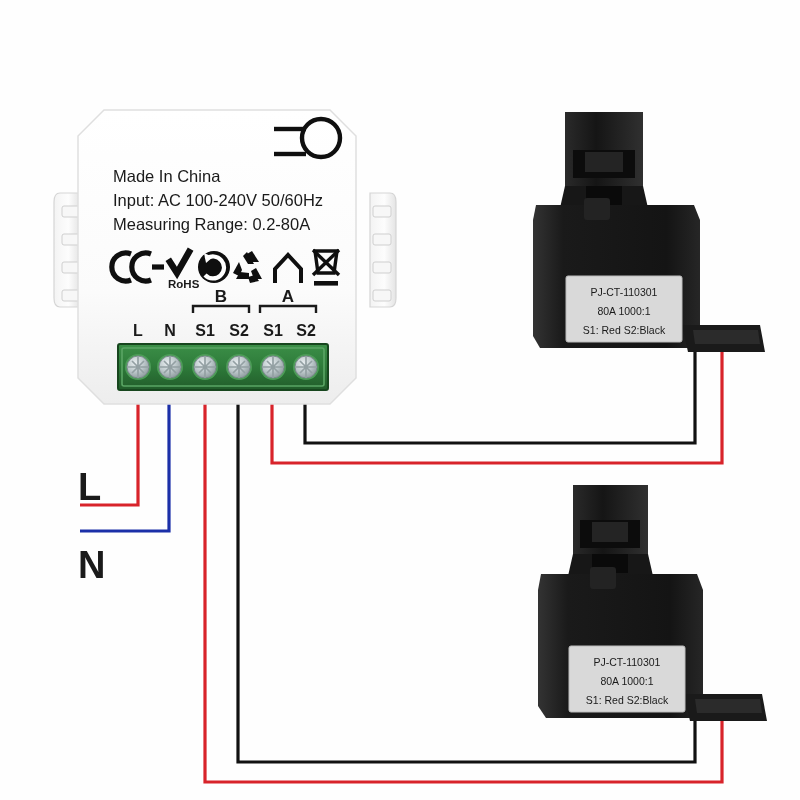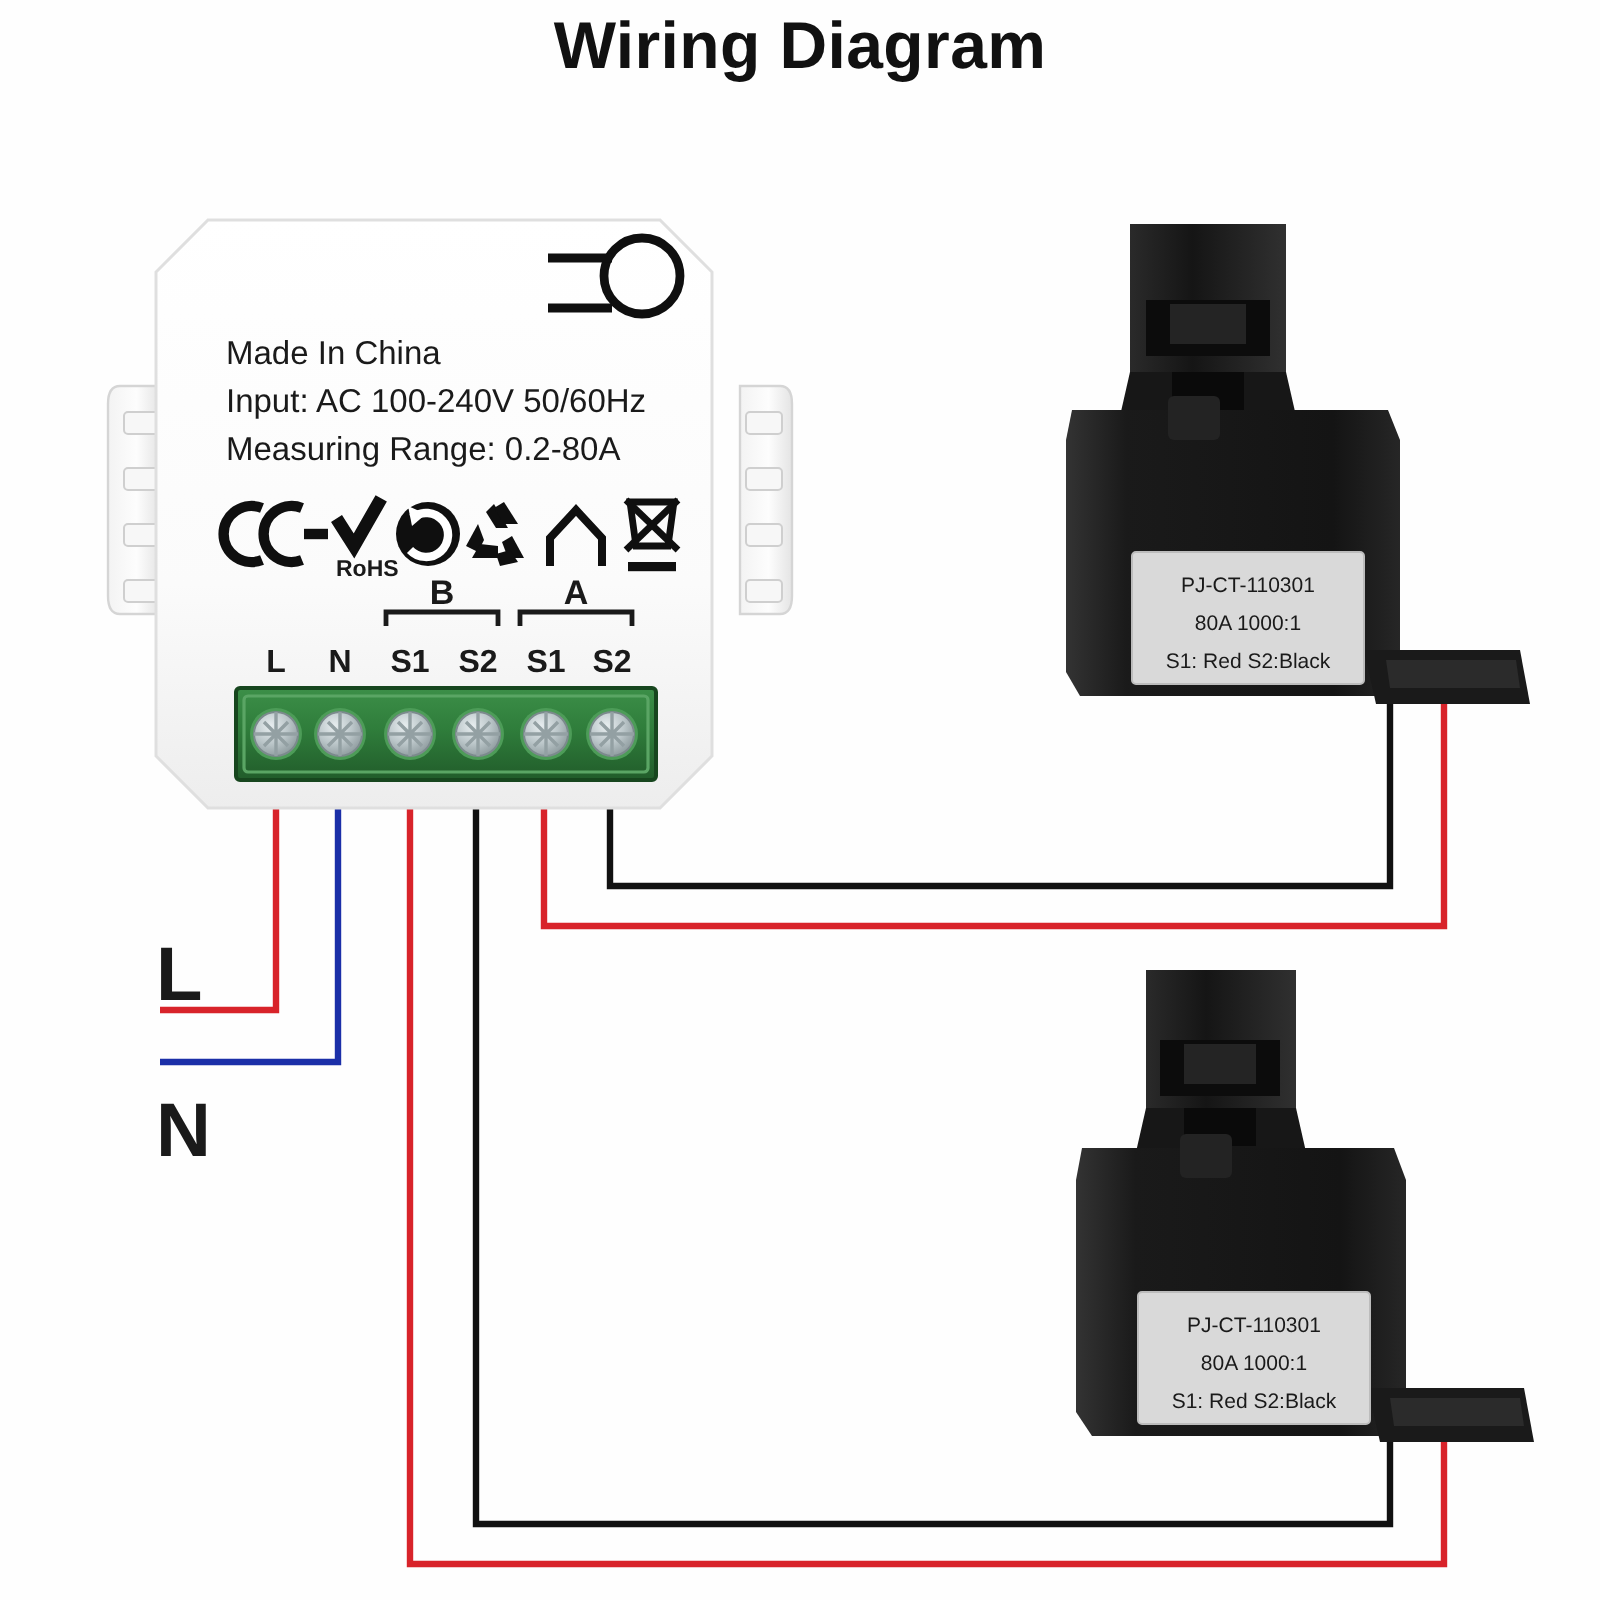--- a/index.html
+++ b/index.html
@@ -43,21 +43,20 @@
   .txt {
     font-family: "Liberation Sans", sans-serif;
     fill: #1a1a1a;
   }
 </style>
 </head>
 <body>
 
 <div id="root">
 
-  <div id="diagram-title">Wiring Diagram</div>
 
   <svg class="layer" viewBox="0 0 800 800">
     <g fill="none" stroke-linecap="butt" stroke-linejoin="miter">
 
       <path d="M138,350 L138,505 L80,505" stroke="#d8232a" stroke-width="3.2"></path>
 
       <path d="M169,350 L169,531 L80,531" stroke="#1b2fa8" stroke-width="3.2"></path>
 
       <path d="M205,350 L205,782 L722,782 L722,718" stroke="#d8232a" stroke-width="3.2"></path>
 

